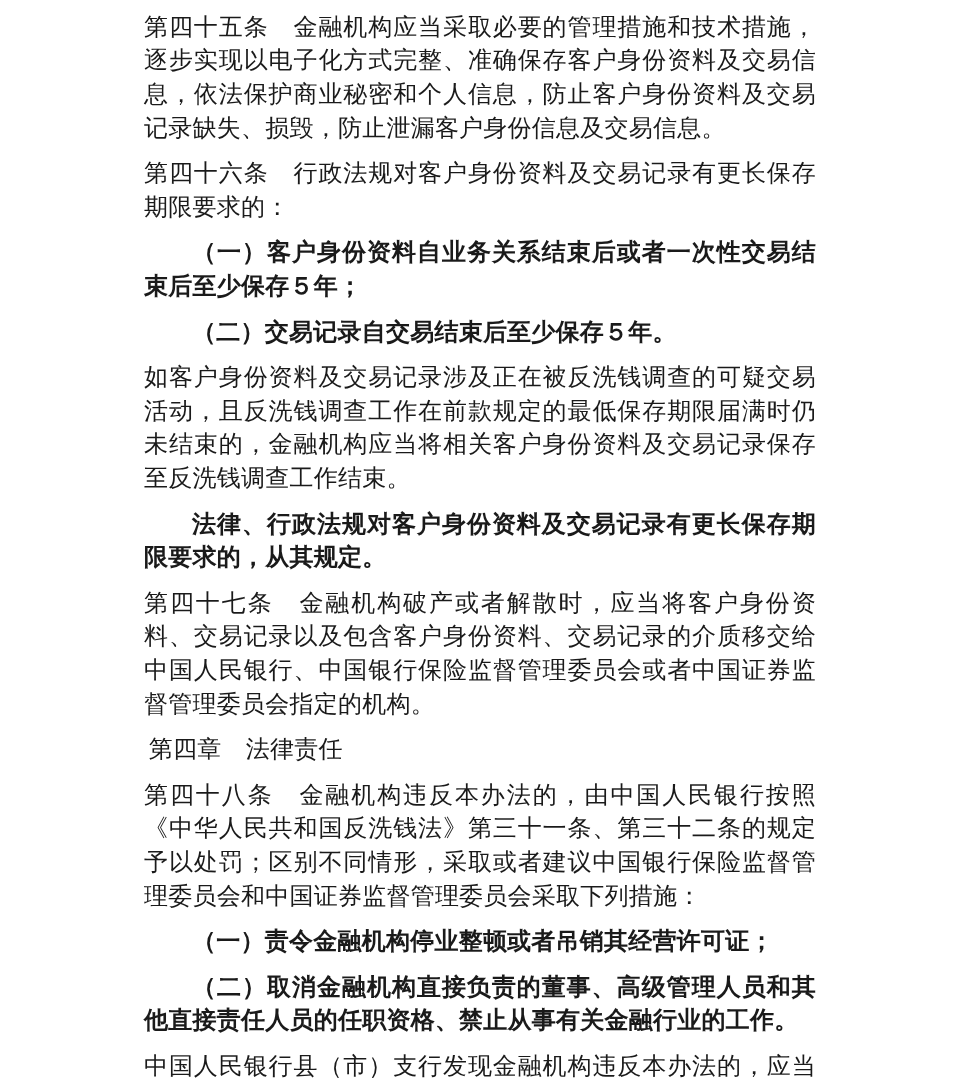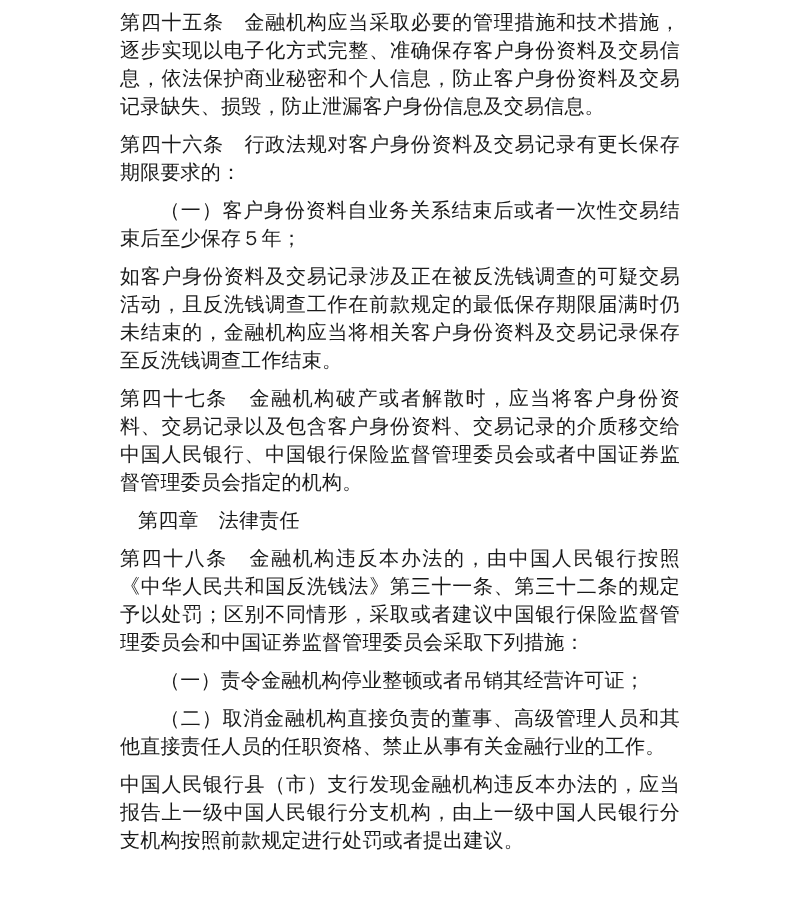--- a/index.html
+++ b/index.html
@@ -27,42 +27,45 @@
     line-height: 28px;
     letter-spacing: 0.2px;
     text-align: justify;
     text-justify: inter-ideograph;
   }
   .para {
     margin: 0 0 10px 0;
   }
   .para.indent {
     text-indent: 2em;
+    font-weight: bold;
   }
   .para.heading {
-    margin: 0 0 10px 18px;
+    margin: 0 0 10px 4px;
   }
 </style>
 </head>
 <body>
 
 <div id="page">
   <div class="doc-body">
 
     <p class="para">第四十五条　金融机构应当采取必要的管理措施和技术措施，逐步实现以电子化方式完整、准确保存客户身份资料及交易信息，依法保护商业秘密和个人信息，防止客户身份资料及交易记录缺失、损毁，防止泄漏客户身份信息及交易信息。</p>
 
 
     <p class="para">第四十六条　行政法规对客户身份资料及交易记录有更长保存期限要求的：</p>
 
     <p class="para indent">（一）客户身份资料自业务关系结束后或者一次性交易结束后至少保存５年；</p>
 
+    <p class="para indent">（二）交易记录自交易结束后至少保存５年。</p>
 
     <p class="para">如客户身份资料及交易记录涉及正在被反洗钱调查的可疑交易活动，且反洗钱调查工作在前款规定的最低保存期限届满时仍未结束的，金融机构应当将相关客户身份资料及交易记录保存至反洗钱调查工作结束。</p>
 
 
+    <p class="para indent">法律、行政法规对客户身份资料及交易记录有更长保存期限要求的，从其规定。</p>
 
     <p class="para">第四十七条　金融机构破产或者解散时，应当将客户身份资料、交易记录以及包含客户身份资料、交易记录的介质移交给中国人民银行、中国银行保险监督管理委员会或者中国证券监督管理委员会指定的机构。</p>
 
     <p class="para heading">第四章　法律责任</p>
 
     <p class="para">第四十八条　金融机构违反本办法的，由中国人民银行按照《中华人民共和国反洗钱法》第三十一条、第三十二条的规定予以处罚；区别不同情形，采取或者建议中国银行保险监督管理委员会和中国证券监督管理委员会采取下列措施：</p>
 
     <p class="para indent">（一）责令金融机构停业整顿或者吊销其经营许可证；</p>
 
     <p class="para indent">（二）取消金融机构直接负责的董事、高级管理人员和其他直接责任人员的任职资格、禁止从事有关金融行业的工作。</p>

